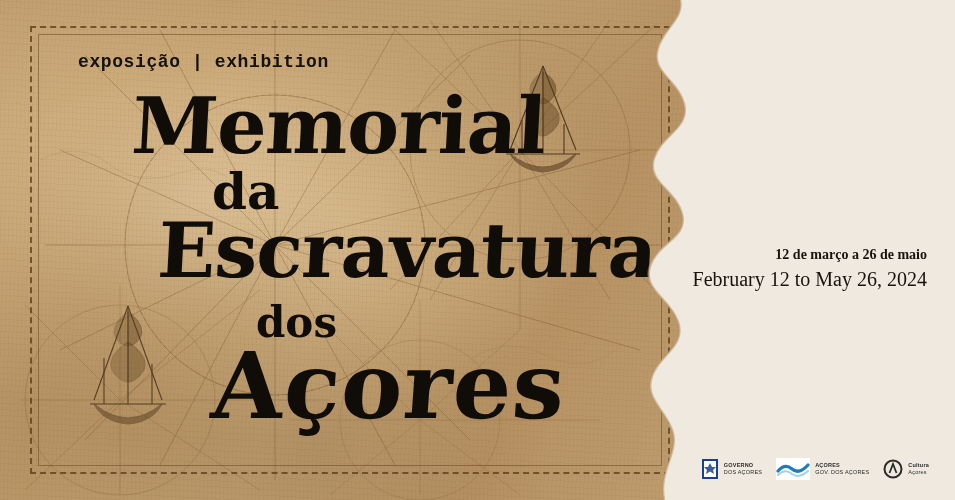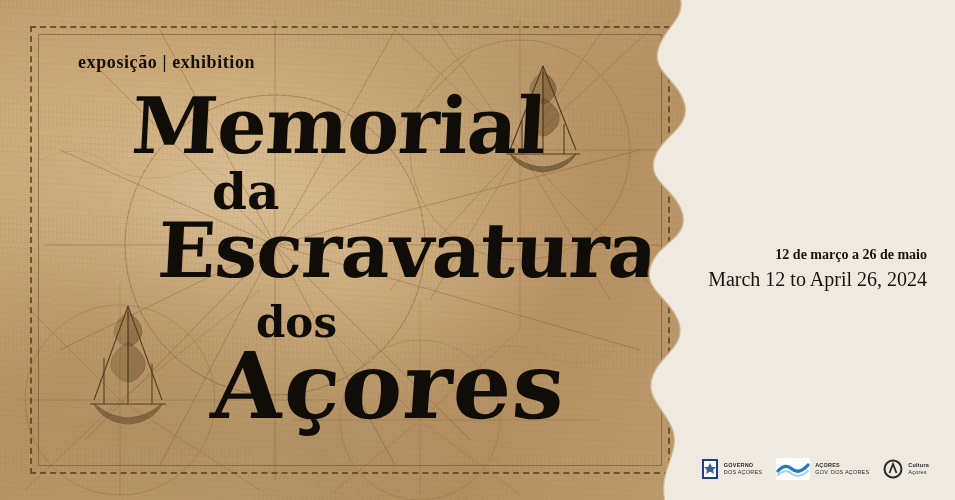--- a/index.html
+++ b/index.html
@@ -67,21 +67,21 @@
     left: 38px; top: 34px;
     width: 624px; height: 432px;
     border: 1px solid rgba(90,58,22,0.45);
     pointer-events: none;
   }
 
   
   .kicker {
     position: absolute;
     left: 78px; top: 52px;
-    font-family: Liberation Serif, serif;
+    font-family: Liberation Mono, monospace;
     font-weight: bold;
     font-size: 18px;
     letter-spacing: 0.6px;
     color: #15110c;
   }
   .title-block {
     position: absolute;
     left: 60px; top: 70px;
     width: 560px; height: 340px;
     color: #100d09;
@@ -291,21 +291,21 @@
              C 50 290, 78 298, 86 322
              C 94 346, 68 354, 60 376
              C 52 398, 72 408, 80 430
              C 88 452, 66 470, 72 500" fill="none" stroke="#b79568" stroke-width="2.5" opacity="0.55"></path>
   </svg>
 
   <div class="info">
     <div class="dates-pt">
       <div>12 de março a 26 de maio</div>
     </div>
-    <div class="dates-en">March 12 to April 26, 2024</div>
+    <div class="dates-en">February 12 to May 26, 2024</div>
   </div>
 
   <div class="logos">
 
     <div class="logo">
       <svg class="logo-mark" width="18" height="22" viewBox="0 0 18 22">
         <rect x="1" y="1" width="16" height="20" fill="#1b3f8f"></rect>
         <rect x="3" y="3" width="12" height="16" fill="#fff"></rect>
         <path d="M9 5 l2 4 l4 0 l-3 3 l1 4 l-4 -2.4 l-4 2.4 l1 -4 l-3 -3 l4 0 z" fill="#1b3f8f" opacity="0.85"></path>
       </svg>

